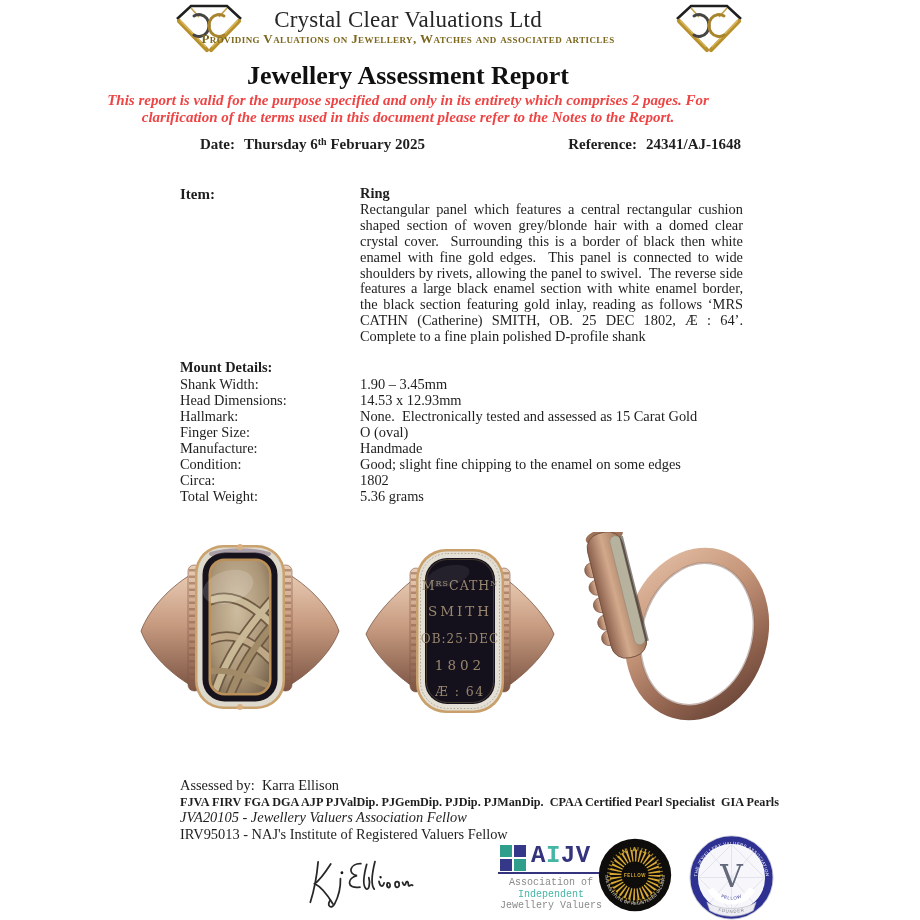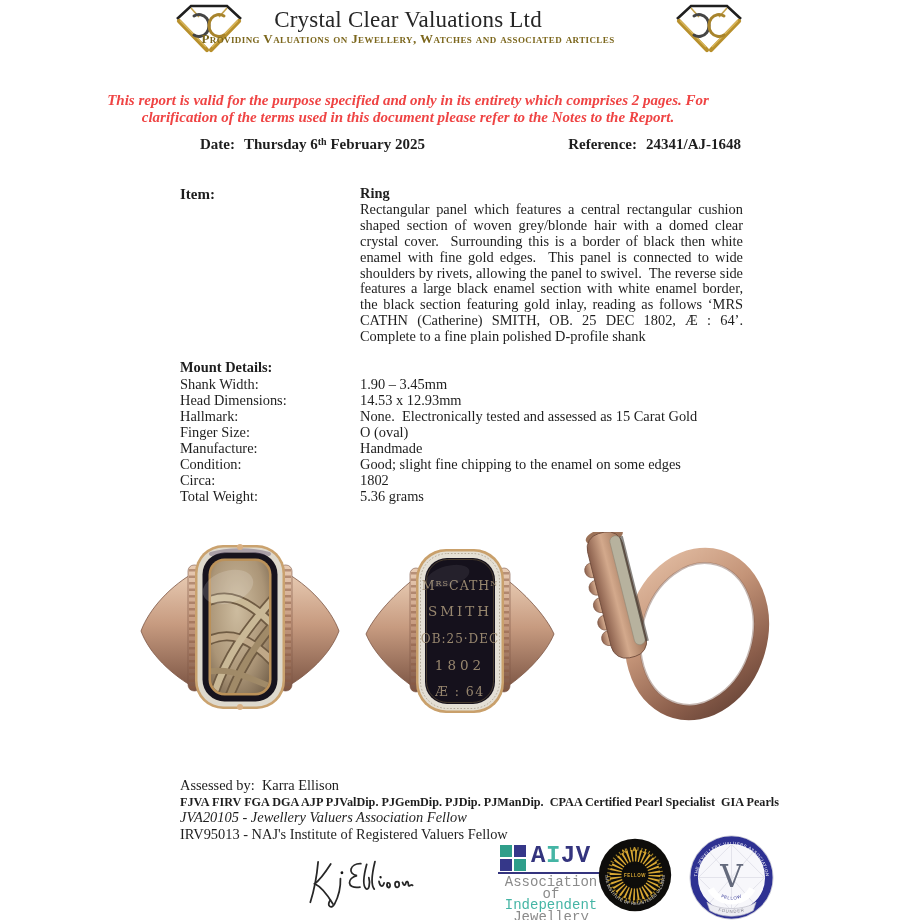--- a/index.html
+++ b/index.html
@@ -56,21 +56,21 @@
   
   .aijv { left:496px; top:843px; width:116px; font-family:Liberation Mono, monospace; }
   .aijv-top { display:flex; align-items:flex-start; }
   .aijv-squares { display:grid; grid-template-columns:12px 12px; grid-template-rows:12px 12px; gap:2px; margin:2px 5px 0 4px; }
   .sq { width:12px; height:12px; }
   .sq-green { background:#2f9e8a; }
   .sq-blue  { background:#353789; }
   .aijv-acronym { font-size:24px; font-weight:bold; color:#34347e; letter-spacing:.5px; line-height:26px; }
   .aijv-acronym .teal { color:#45b5a5; }
   .aijv-underline { width:104px; border-top:2px solid #34347e; margin:1px 0 3px 2px; }
-  .aijv-line { font-size:14px; line-height:11.5px; text-align:center; width:110px; }
+  .aijv-line { font-size:10px; line-height:11.5px; text-align:center; width:110px; }
   .l-gray { color:#8b8b8b; }
   .l-teal { color:#45b5a5; }
 
   .naj-badge { left:597px; top:837px; }
   .v-badge   { left:688px; top:834px; }
 
   svg text { user-select:none; }
 </style>
 </head>
 <body>
@@ -96,20 +96,21 @@
     <path d="M68,18.5 L42,45" stroke="#e0c068" stroke-width="1.3" opacity=".8" fill="none"></path>
     <path d="M21,6 L29,15" stroke="#b8902c" stroke-width="1.6" opacity=".85" fill="none"></path>
     <path d="M57,6 L49,15" stroke="#b8902c" stroke-width="1.6" opacity=".85" fill="none"></path>
     <path d="M24,14 A10,11 0 1 1 24,33" stroke="#454545" stroke-width="3" fill="none" stroke-linecap="round"></path>
     <path d="M54,14 A10,11 0 1 0 54,33" stroke="#a8842c" stroke-width="3" fill="none" stroke-linecap="round"></path>
   </svg>
 
   <div class="centerline company">Crystal Clear Valuations Ltd</div>
   <div class="centerline tagline">Providing Valuations on Jewellery, Watches and associated articles</div>
 
+  <div class="centerline title">Jewellery Assessment Report</div>
   <div class="centerline subtitle">
     <span>This report is valid for the purpose specified and only in its entirety which comprises 2 pages.  For</span><br>
     <span>clarification of the terms used in this document please refer to the Notes to the Report.</span>
   </div>
 
   <div class="abs daterow">
     <span>
       <span class="pair-label">Date:</span><span>Thursday 6</span><span class="ordinal">th</span><span> February 2025</span>
     </span>
     <span>

